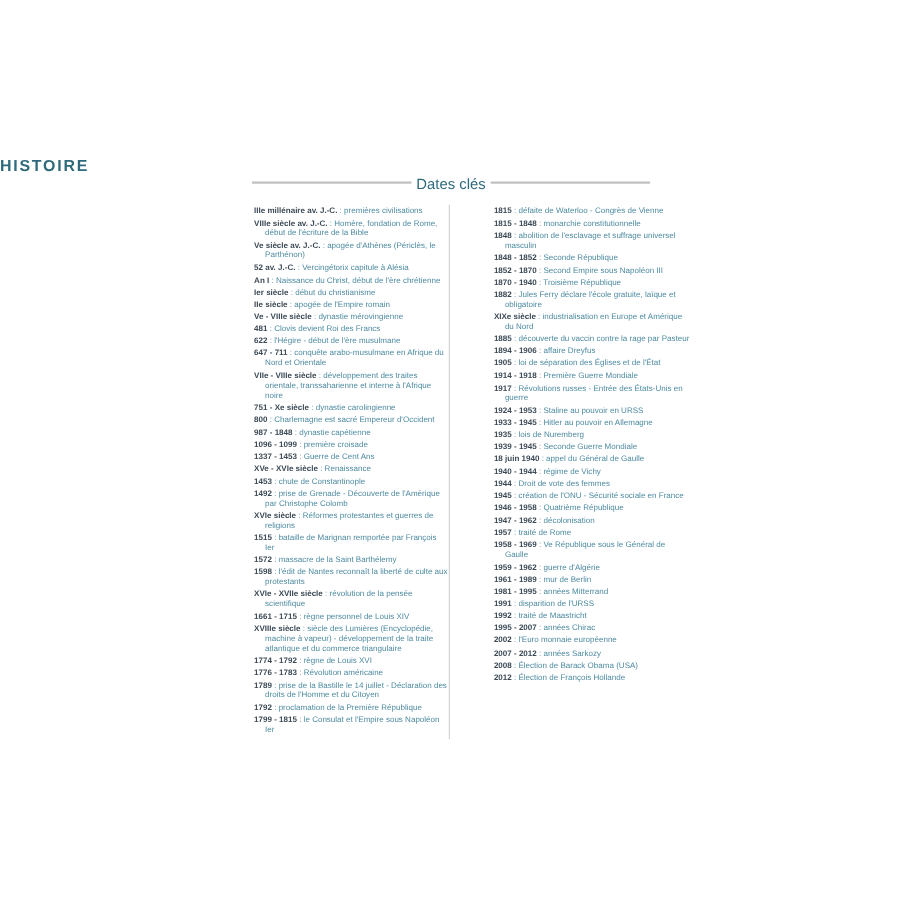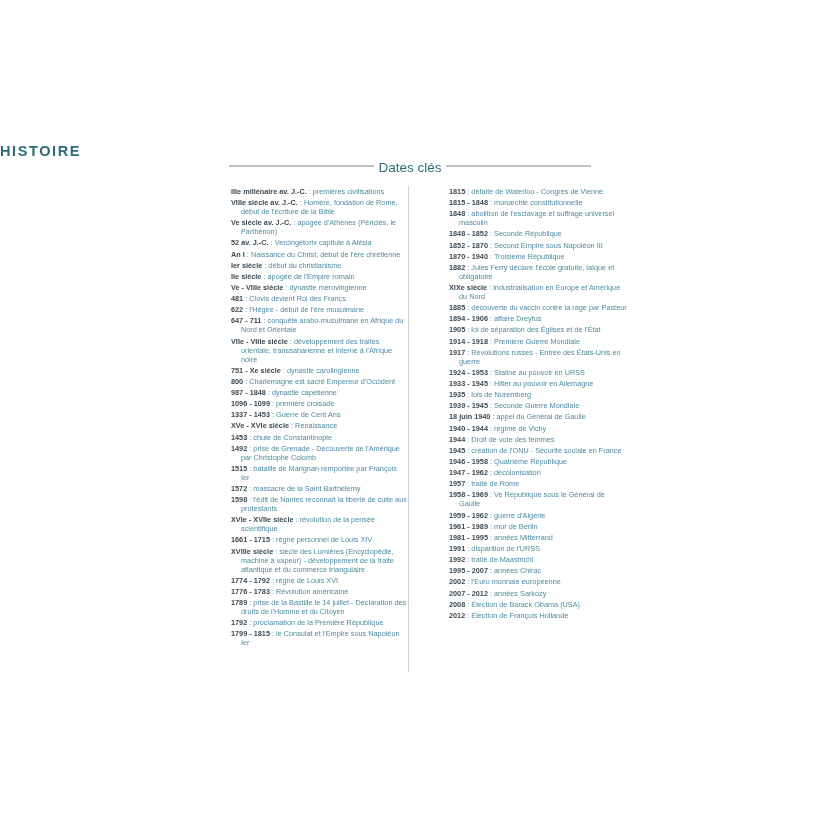--- a/index.html
+++ b/index.html
@@ -43,20 +43,21 @@
     <div class="entry"><span class="date">647 - 711</span><span class="desc"> : </span><span class="desc">conquête arabo-musulmane en Afrique du Nord et Orientale</span></div>
     <div class="entry"><span class="date">VIIe - VIIIe siècle</span><span class="desc"> : </span><span class="desc">développement des traites orientale, transsaharienne et interne à l'Afrique noire</span></div>
     <div class="entry"><span class="date">751 - Xe siècle</span><span class="desc"> : </span><span class="desc">dynastie carolingienne</span></div>
     <div class="entry"><span class="date">800</span><span class="desc"> : </span><span class="desc">Charlemagne est sacré Empereur d'Occident</span></div>
     <div class="entry"><span class="date">987 - 1848</span><span class="desc"> : </span><span class="desc">dynastie capétienne</span></div>
     <div class="entry"><span class="date">1096 - 1099</span><span class="desc"> : </span><span class="desc">première croisade</span></div>
     <div class="entry"><span class="date">1337 - 1453</span><span class="desc"> : </span><span class="desc">Guerre de Cent Ans</span></div>
     <div class="entry"><span class="date">XVe - XVIe siècle</span><span class="desc"> : </span><span class="desc">Renaissance</span></div>
     <div class="entry"><span class="date">1453</span><span class="desc"> : </span><span class="desc">chute de Constantinople</span></div>
     <div class="entry"><span class="date">1492</span><span class="desc"> : </span><span class="desc">prise de Grenade - Découverte de l'Amérique par Christophe Colomb</span></div>
+    <div class="entry"><span class="date">XVIe siècle</span><span class="desc"> : </span><span class="desc">Réformes protestantes et guerres de religions</span></div>
     <div class="entry"><span class="date">1515</span><span class="desc"> : </span><span class="desc">bataille de Marignan remportée par François Ier</span></div>
     <div class="entry"><span class="date">1572</span><span class="desc"> : </span><span class="desc">massacre de la Saint Barthélemy</span></div>
     <div class="entry"><span class="date">1598</span><span class="desc"> : </span><span class="desc">l'édit de Nantes reconnaît la liberté de culte aux protestants</span></div>
     <div class="entry"><span class="date">XVIe - XVIIe siècle</span><span class="desc"> : </span><span class="desc">révolution de la pensée scientifique</span></div>
     <div class="entry"><span class="date">1661 - 1715</span><span class="desc"> : </span><span class="desc">règne personnel de Louis XIV</span></div>
     <div class="entry"><span class="date">XVIIIe siècle</span><span class="desc"> : </span><span class="desc">siècle des Lumières (Encyclopédie, machine à vapeur) - développement de la traite atlantique et du commerce triangulaire</span></div>
     <div class="entry"><span class="date">1774 - 1792</span><span class="desc"> : </span><span class="desc">règne de Louis XVI</span></div>
     <div class="entry"><span class="date">1776 - 1783</span><span class="desc"> : </span><span class="desc">Révolution américaine</span></div>
     <div class="entry"><span class="date">1789</span><span class="desc"> : </span><span class="desc">prise de la Bastille le 14 juillet - Déclaration des droits de l'Homme et du Citoyen</span></div>
     <div class="entry"><span class="date">1792</span><span class="desc"> : </span><span class="desc">proclamation de la Première République</span></div>

